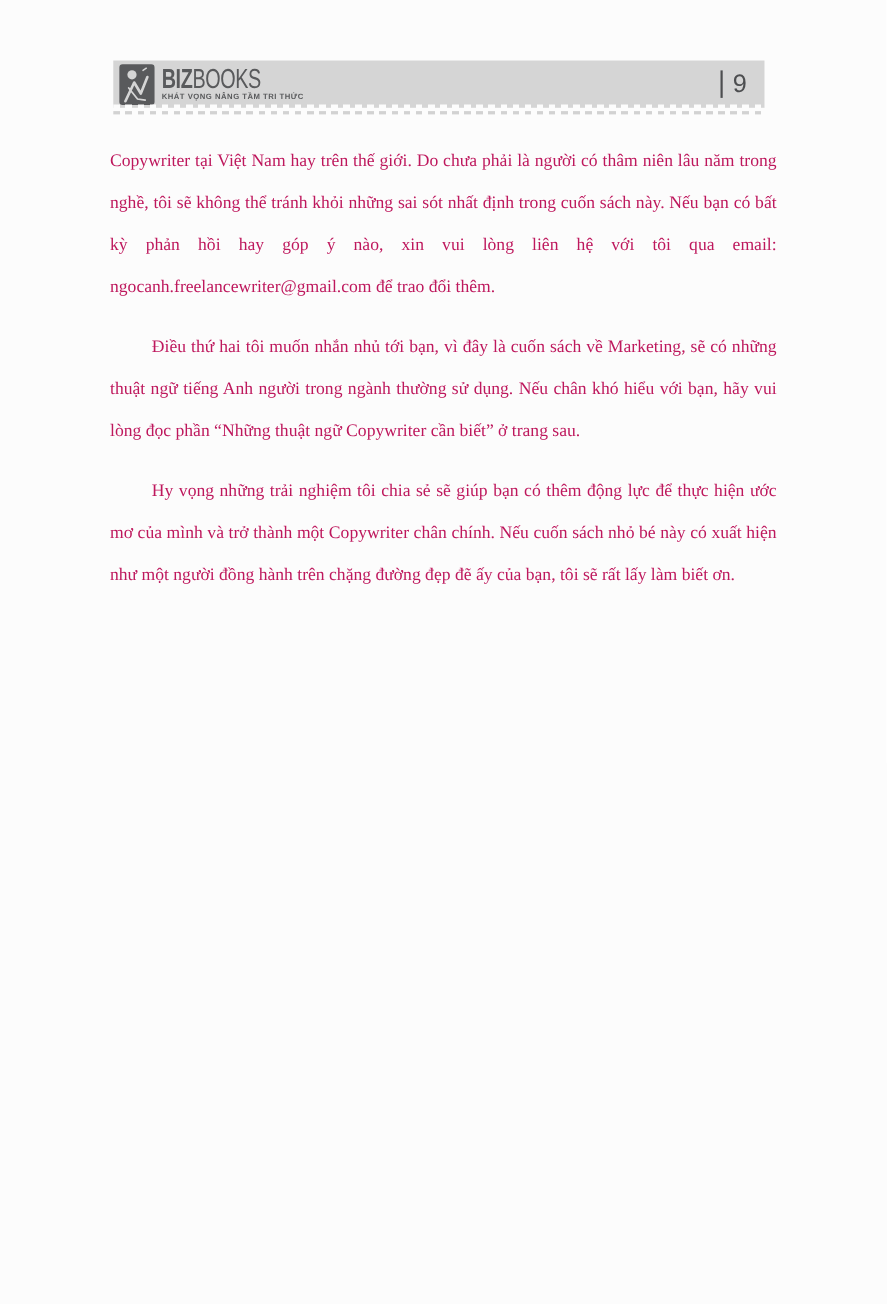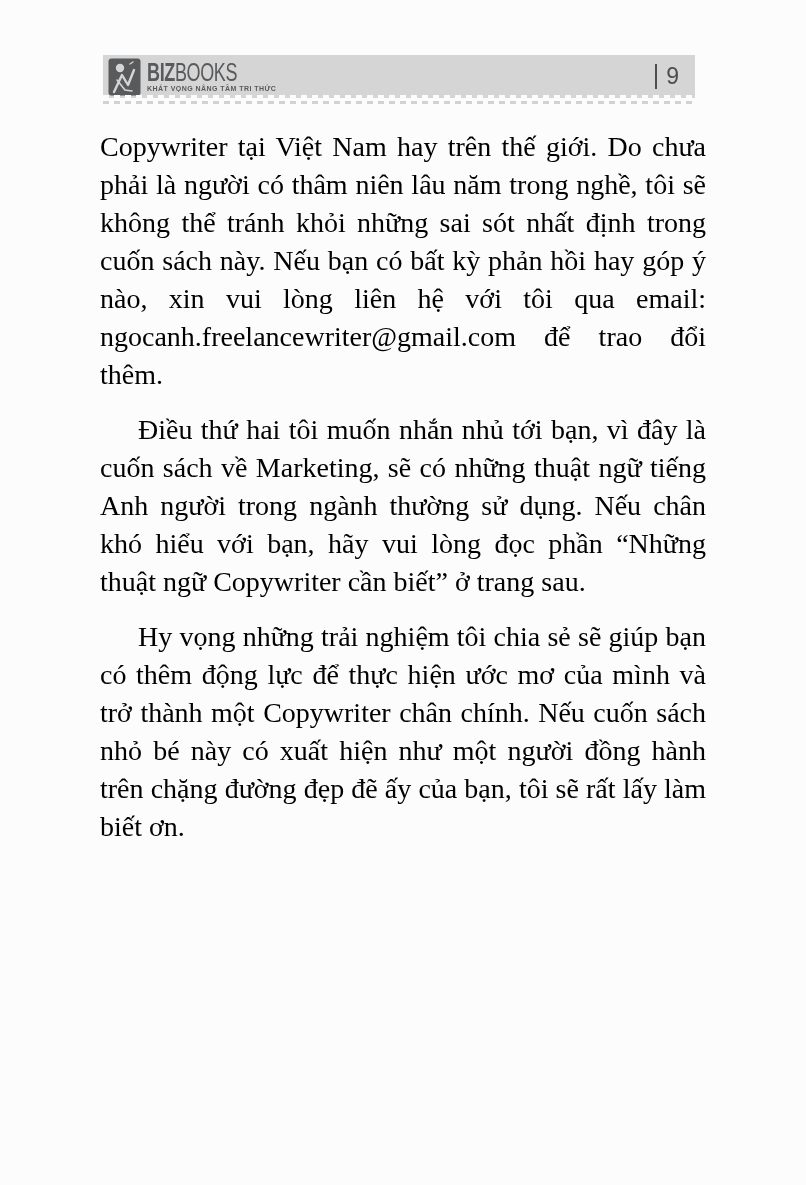--- a/index.html
+++ b/index.html
@@ -107,22 +107,22 @@
     height: 25px;
     background: #4d4e50;
   }
 
   
   .content {
     position: absolute;
     left: 100px;
     top: 128px;
     width: 606px;
-    color: #000000;
-    font-size: 28px;
+    color: #be185d;
+    font-size: 16px;
     line-height: 38px;
     text-align: justify;
   }
   .content p {
     margin: 0 0 17px 0;
   }
   .content p.indent {
     text-indent: 38px;
   }
 </style>

